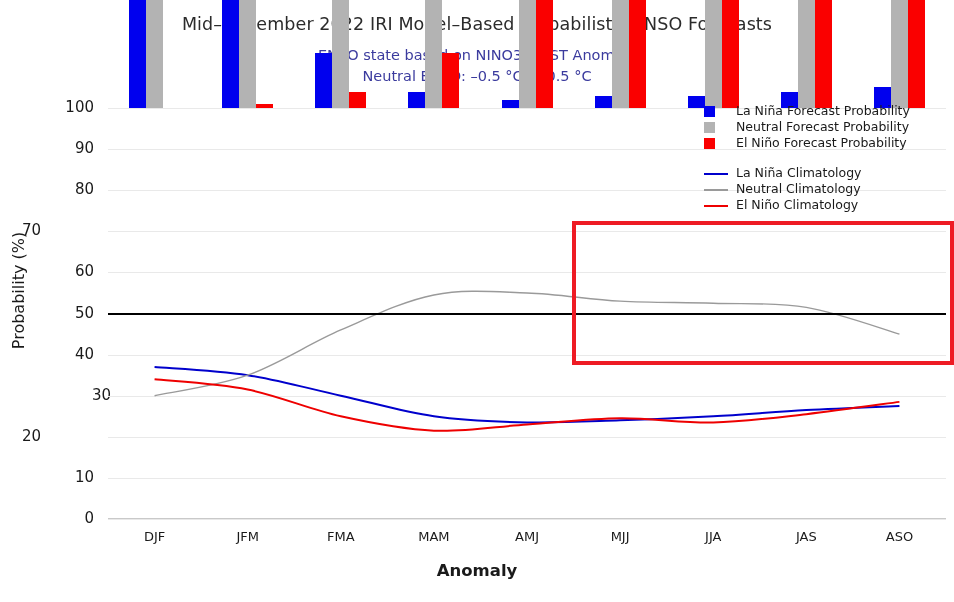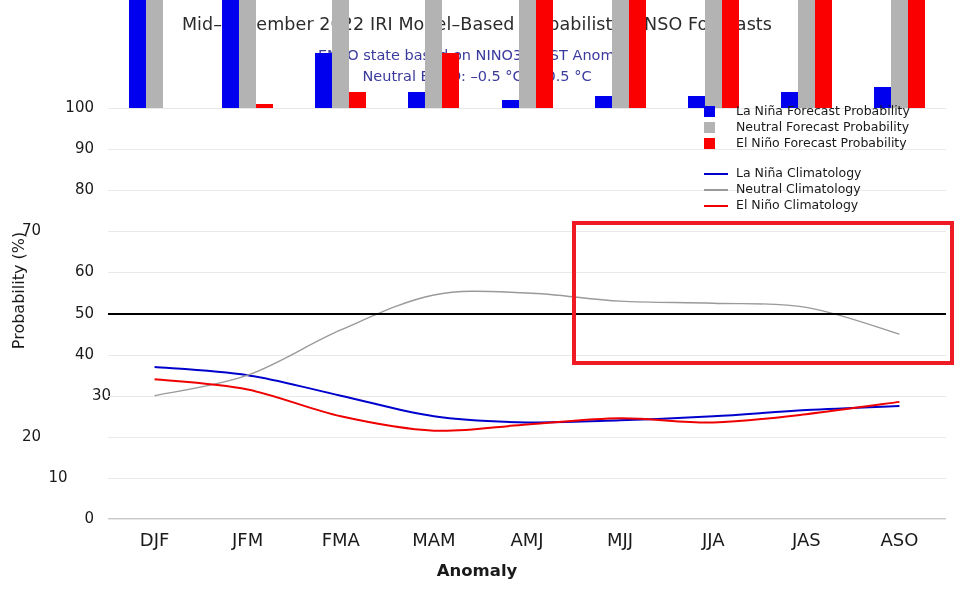--- a/index.html
+++ b/index.html
@@ -36,21 +36,21 @@
     position:absolute;right:958px;width:100px;text-align:right;
     font-size:15px;color:#1a1a1a;
   }
   .ylabel{
     position:absolute;left:-82px;top:281px;width:200px;text-align:center;
     font-size:16px;color:#1a1a1a;
     transform:rotate(-90deg);
   }
   .xtick{
     position:absolute;top:529px;width:92px;text-align:center;
-    font-size:18px;color:#1a1a1a;
+    font-size:13px;color:#1a1a1a;
   }
   .xlabel{
     position:absolute;left:0;top:561px;width:954px;text-align:center;
     font-size:16.5px;color:#1a1a1a;font-weight:bold;
   }
 
   
   .bar{position:absolute;bottom:0;width:17px;}
   .bar.lanina{background:#0000ee;}
   .bar.neutral{background:#b3b3b3;}
@@ -89,21 +89,21 @@
   <div id="yticks">
       <div class="ytick" style="position: absolute; left: 22px; width: 72px; text-align: right; top: 98px;">100</div>
       <div class="ytick" style="position: absolute; left: 22px; width: 72px; text-align: right; top: 139.1px;">90</div>
       <div class="ytick" style="position: absolute; left: 22px; width: 72px; text-align: right; top: 180.2px;">80</div>
       <div class="ytick" style="position: absolute; left: 22px; width: 72px; text-align: left; top: 221.3px;">70</div>
       <div class="ytick" style="position: absolute; left: 22px; width: 72px; text-align: right; top: 262.4px;">60</div>
       <div class="ytick" style="position: absolute; left: 22px; width: 72px; text-align: right; top: 303.5px;">50</div>
       <div class="ytick" style="position: absolute; left: 22px; width: 72px; text-align: right; top: 344.6px;">40</div>
       <div class="ytick" style="position: absolute; left: 39px; width: 72px; top: 385.7px;">30</div>
       <div class="ytick" style="position: absolute; left: 22px; width: 72px; text-align: left; top: 426.8px;">20</div>
-      <div class="ytick" style="position: absolute; left: 22px; width: 72px; text-align: center; top: 467.9px;">10</div>
+      <div class="ytick" style="position: absolute; left: 22px; width: 72px; text-align: right; top: 467.9px;">10</div>
       <div class="ytick" style="position: absolute; left: 22px; width: 72px; text-align: right; top: 509px;">0</div>
     </div>
   <div id="xticks">
       <div class="xtick" style="left: 108.556px;">DJF</div>
       <div class="xtick" style="left: 201.667px;">JFM</div>
       <div class="xtick" style="left: 294.778px;">FMA</div>
       <div class="xtick" style="left: 387.889px;">MAM</div>
       <div class="xtick" style="left: 481px;">AMJ</div>
       <div class="xtick" style="left: 574.111px;">MJJ</div>
       <div class="xtick" style="left: 667.222px;">JJA</div>

